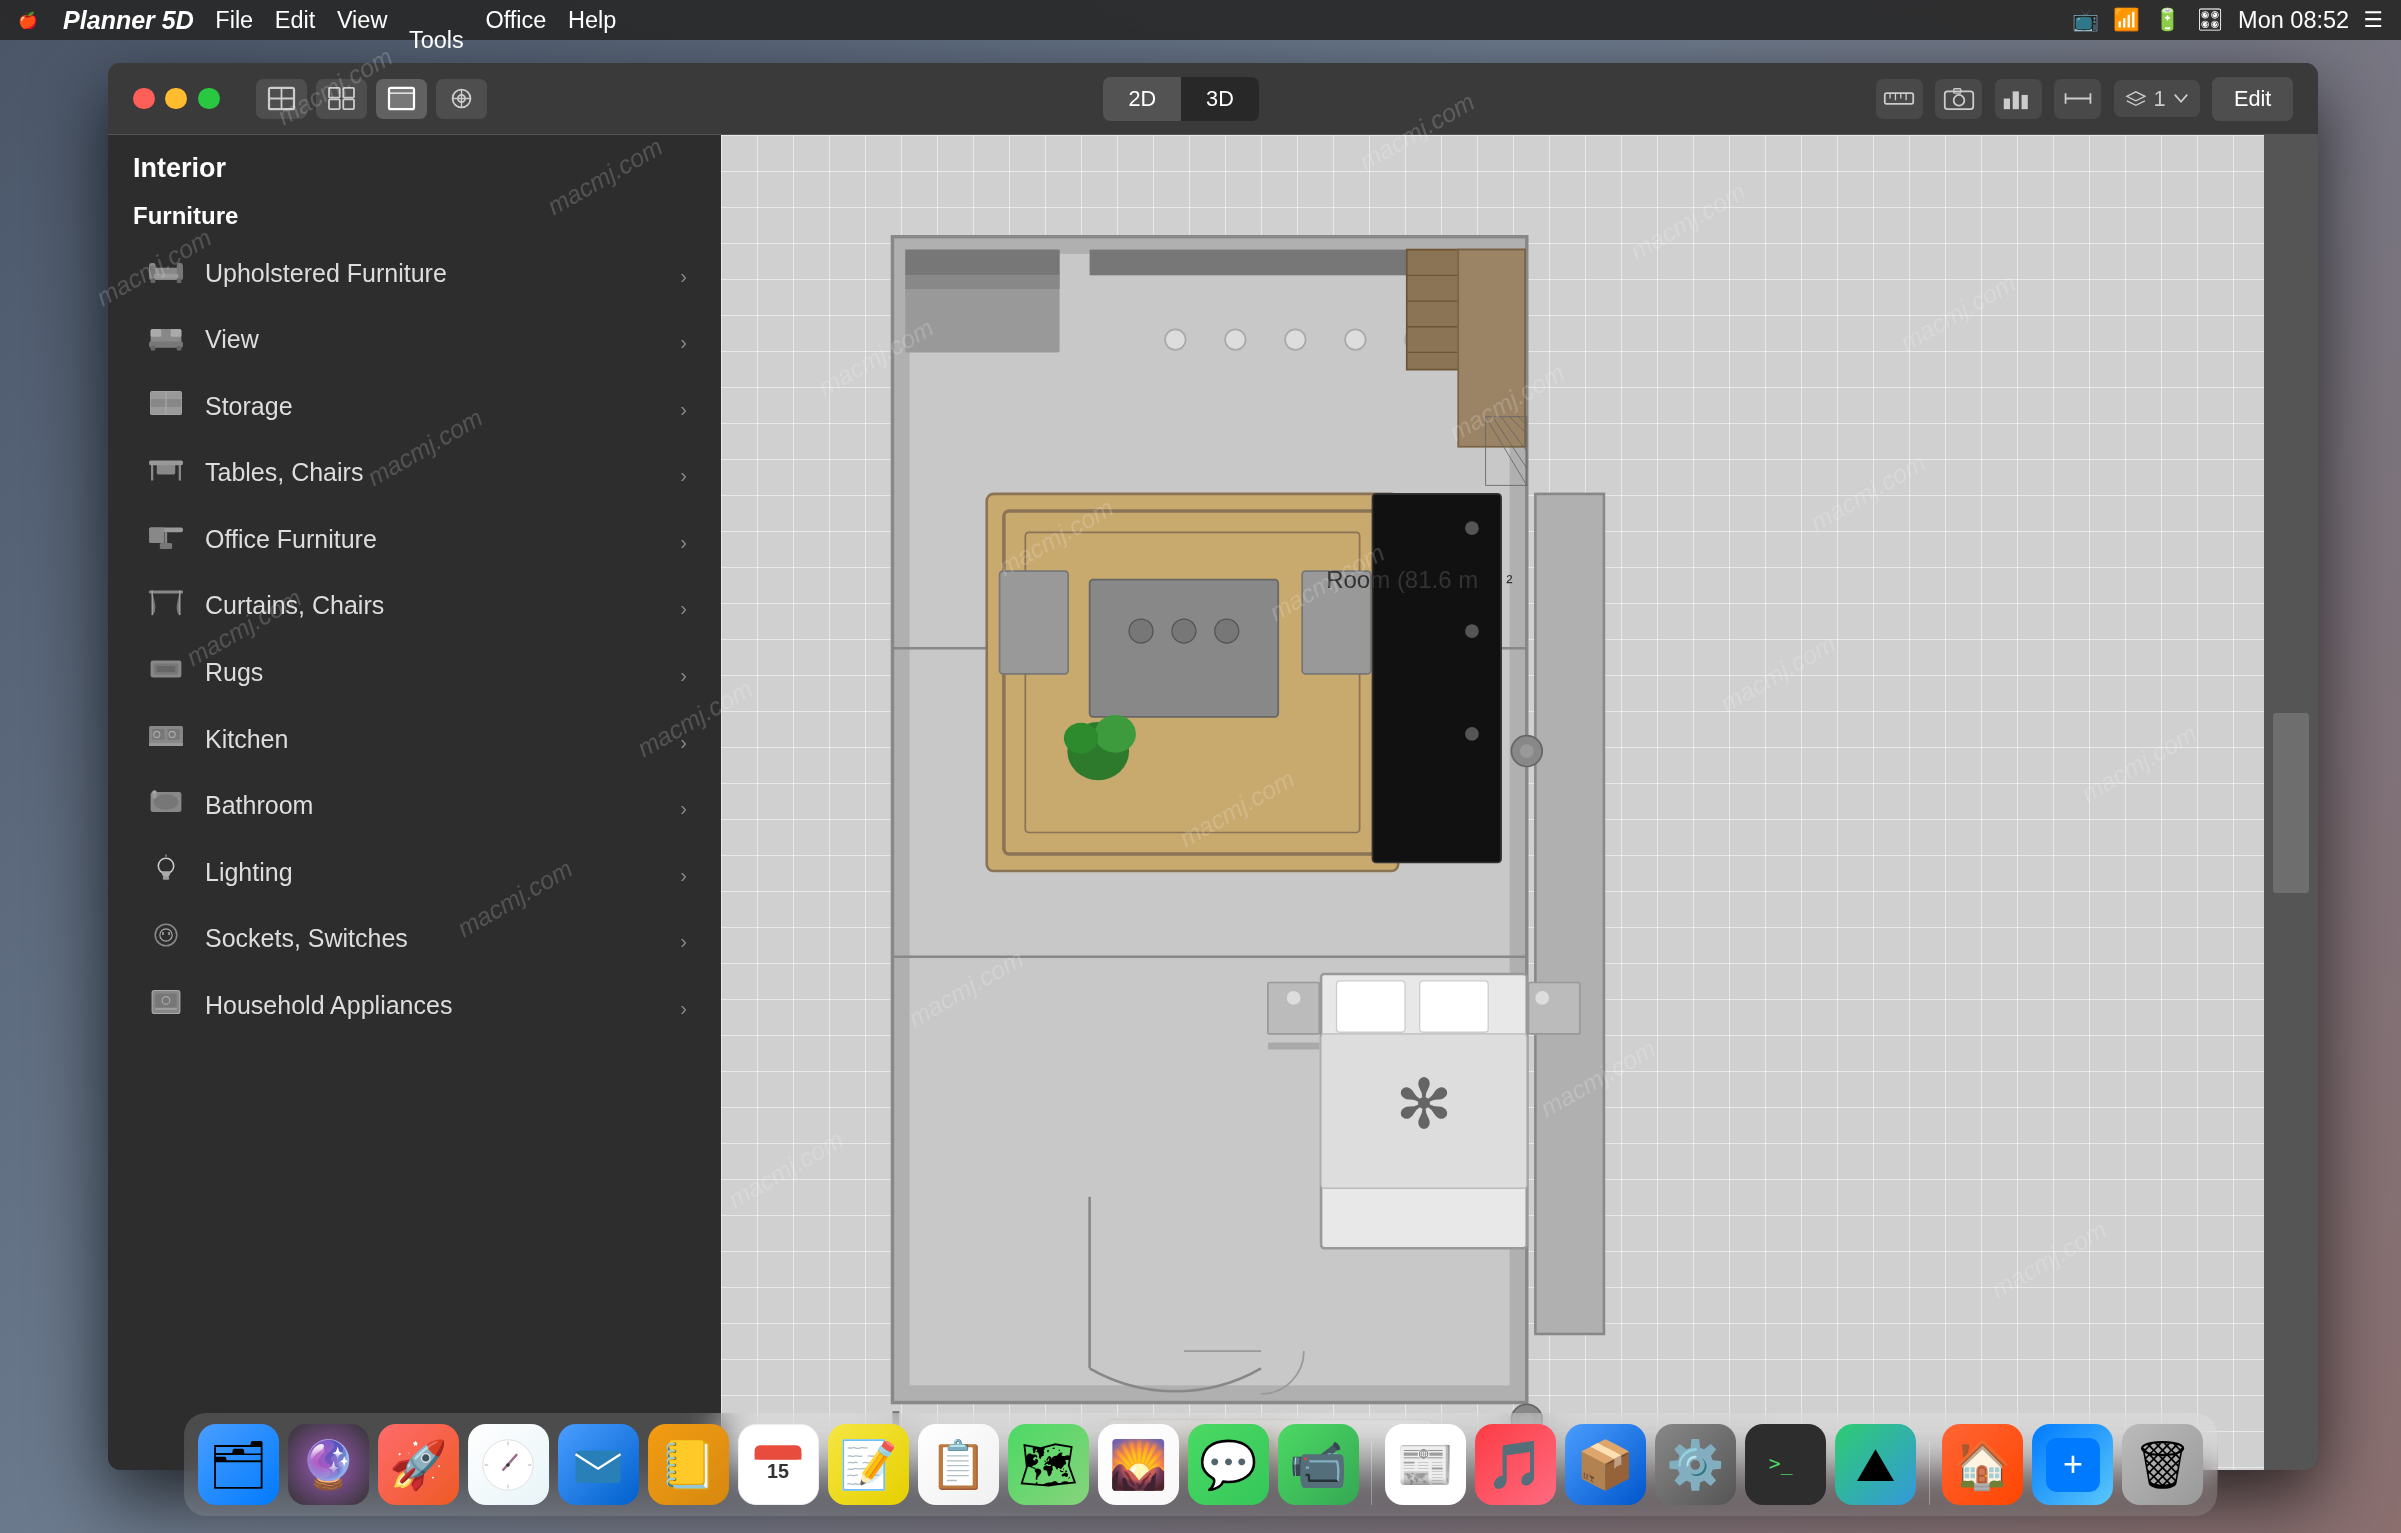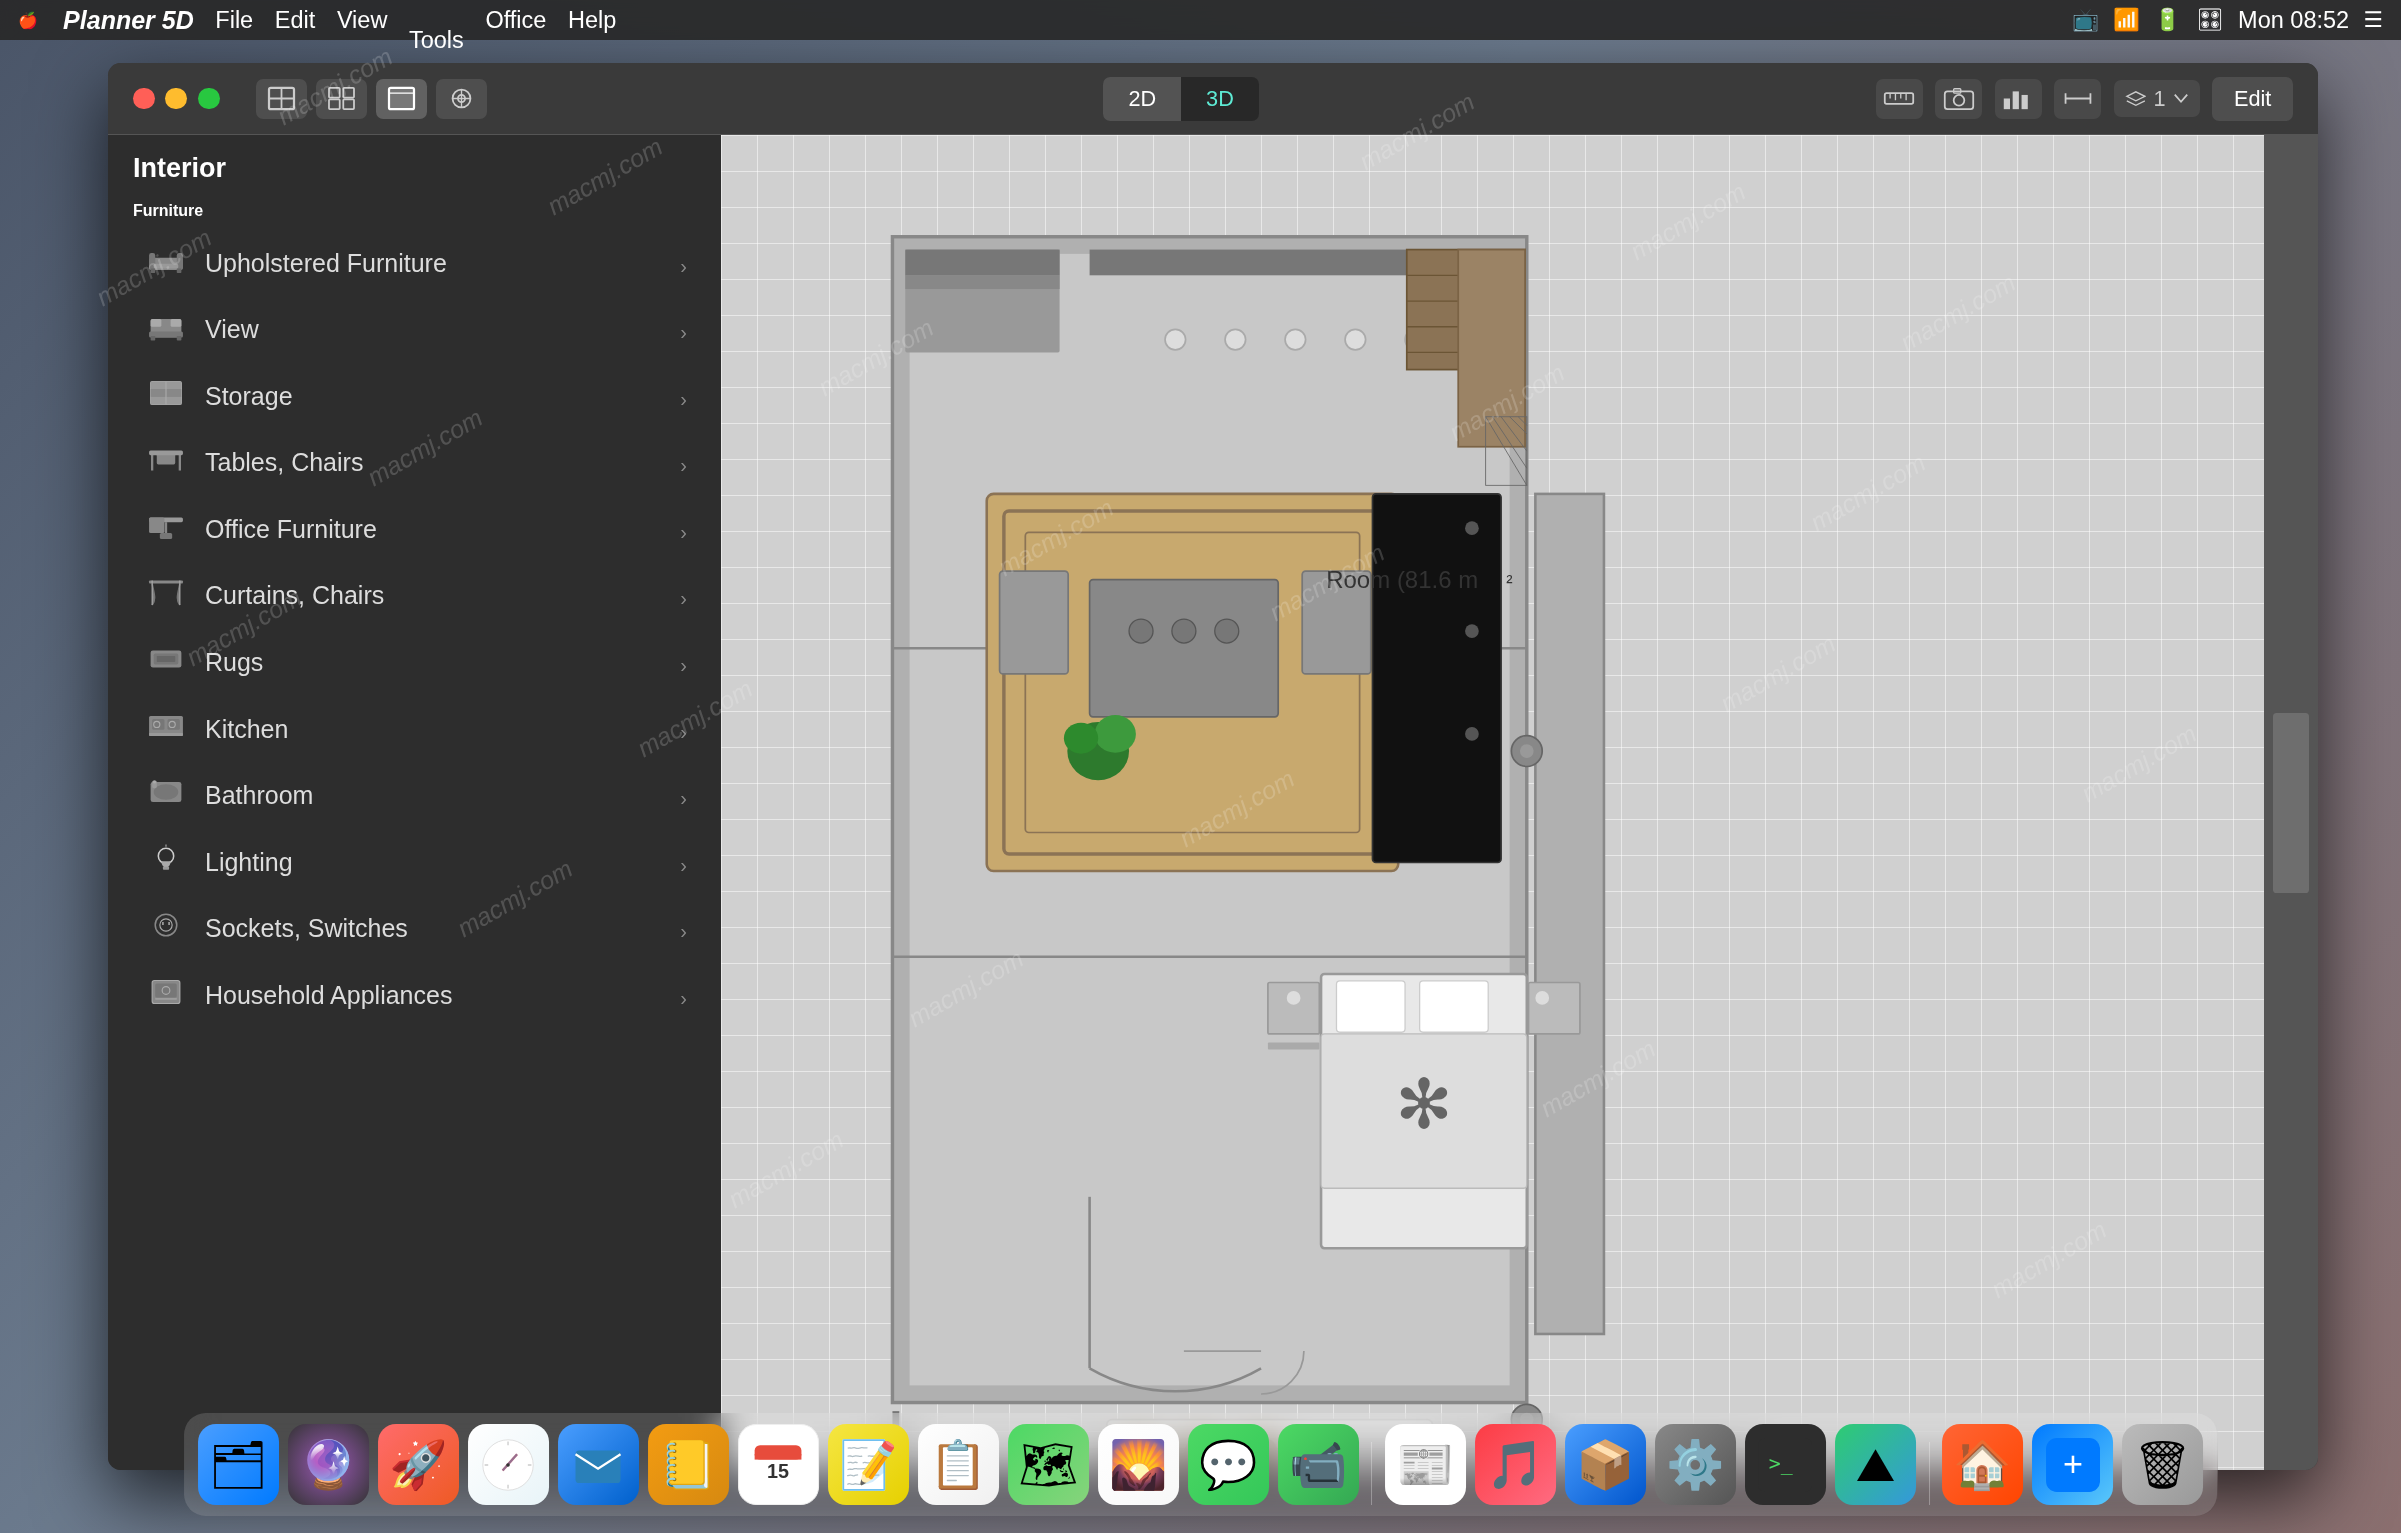--- a/index.html
+++ b/index.html
@@ -152,21 +152,21 @@
       gap: 5.4px;
     }
     .view-toggle {
       display: flex;
       background: rgba(0,0,0,0.3);
       border-radius: 7.2px;
       overflow: hidden;
     }
     .view-btn {
       padding: 9px 25px;
-      color: #5eead4;
+      color: #ffffff;
       font-size: 21.7px;
       cursor: pointer;
       border: none;
       background: transparent;
     }
     .view-btn.active {
       background: rgba(255,255,255,0.2);
       color: #fff;
     }
 
@@ -231,21 +231,21 @@
     .section-header {
       padding: 18px 25px 9px;
       color: #fff;
       font-size: 27px;
       font-weight: 600;
     }
 
     .category-header {
       padding: 9px 25px 5.4px;
       color: #fff;
-      font-size: 16px;
+      font-size: 24px;
       font-weight: 600;
     }
 
     .sidebar-item {
       display: flex;
       align-items: flex-end;
       padding: 14.4px 25px;
       cursor: pointer;
       border-radius: 7.2px;
       margin: 1.8px 9px;

